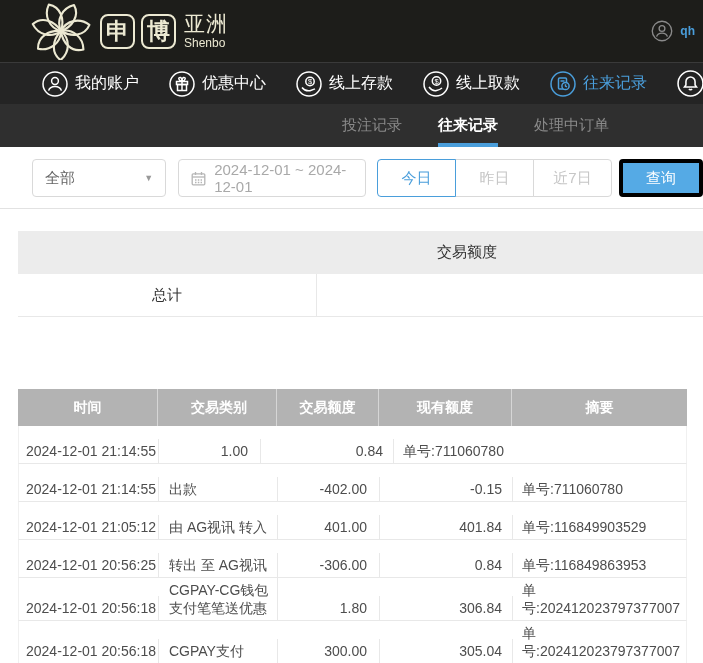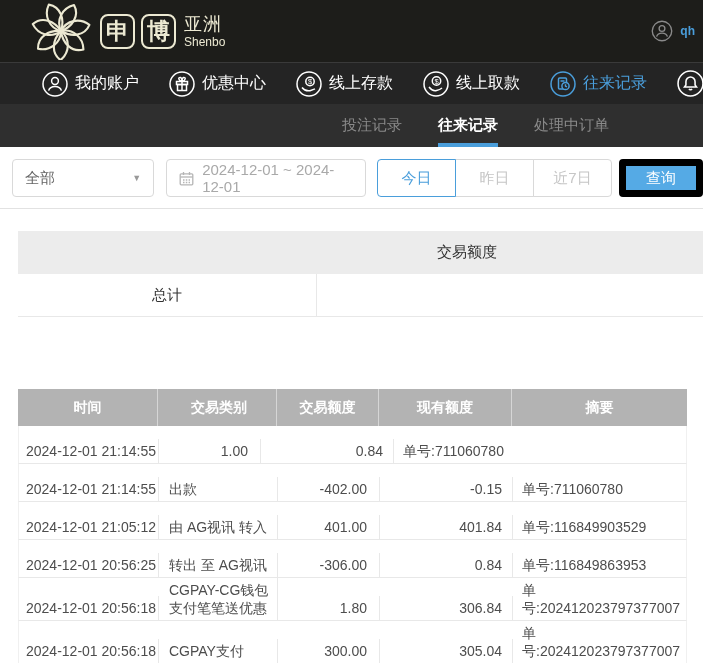--- a/index.html
+++ b/index.html
@@ -7,51 +7,51 @@
   body { font-family:"Liberation Sans","DejaVu Sans",sans-serif; }
   .page { position:relative; width:703px; height:663px; overflow:hidden; background:#fff; margin:0 auto; }
 
   
   .tophdr { height:62px; background:#1d1d1a; display:flex; align-items:center; padding:0 8px 0 28px; }
   .brand { display:flex; align-items:center; }
   .flower { margin-right:6px; }
   .brandbox { width:35px; height:35px; border:2px solid #ece9d2; border-radius:8px; color:#ece9d2;
               font-size:23px; display:flex; align-items:center; justify-content:center; margin-right:6px; font-weight:bold; }
   .brandtxt { color:#ece9d2; line-height:1; margin-left:2px; }
-  .brandtxt .cn { font-size:18px; letter-spacing:1px; }
+  .brandtxt .cn { font-size:21px; letter-spacing:1px; }
   .brandtxt .en { font-size:12px; margin-top:3px; }
   .userbox { margin-left:auto; display:flex; align-items:center; gap:7px; }
   .username { color:#4a9edb; font-size:12px; font-weight:bold; white-space:nowrap; }
 
   
   .mainnav { height:42px; background:#242424; border-top:1px solid #3a3a3a; display:flex; align-items:center;
              padding:0 8px 0 42px; gap:30px; }
   .navitem { display:flex; align-items:center; gap:7px; color:#fff; font-size:16px; cursor:pointer; white-space:nowrap; }
   .navitem.active { color:#4a9edb; }
   .navbell { margin-left:auto; color:#fff; display:flex; align-items:center; cursor:pointer; }
 
   
   .subnav { height:43px; background:#2f2f2f; display:flex; align-items:stretch; padding-left:342px; gap:36px; }
   .tab { display:flex; align-items:center; color:#8a8a8a; font-size:15px; cursor:pointer;
          border-bottom:4px solid transparent; padding-top:4px; white-space:nowrap; }
   .tab.active { color:#fff; font-weight:bold; border-bottom-color:#4a9edb; }
 
   
-  .filters { display:flex; padding:12px 0 11px 12px; border-bottom:1px solid #e2e2e2; }
+  .filters { display:flex; padding:12px 0 11px 32px; border-bottom:1px solid #e2e2e2; }
   .ctl { height:38px; border:1px solid #d9d9d9; border-radius:4px; background:#fff; display:flex; align-items:center; }
   .select { width:157px; padding:0 12px; justify-content:space-between; font-size:15px; color:#666; cursor:pointer; }
   .caret { color:#999; font-size:9px; }
   .daterange { width:222px; margin-left:12px; padding:0 12px; gap:8px; font-size:15px; color:#a9a9a9; cursor:pointer; }
   .btngroup { display:flex; margin-left:11px; }
   .qbtn { height:38px; width:79px; border:1px solid #d9d9d9; background:#fff; font-size:15px; color:#c6c6c6;
           cursor:pointer; margin-left:-1px; font-family:inherit; }
   .qbtn:first-child { margin-left:0; border-radius:4px 0 0 4px; }
   .qbtn:last-child { border-radius:0 4px 4px 0; }
   .qbtn.active { border-color:#4a9edb; color:#4a9edb; position:relative; z-index:2; }
-  .searchbtn { height:38px; width:84px; margin-left:7px; background:#55aae5; border:7px solid #000000; border-radius:4px;
+  .searchbtn { height:38px; width:84px; margin-left:7px; background:#55aae5; border:4px solid #000000; border-radius:4px;
                color:#fff; font-size:15px; cursor:pointer; flex:none; font-family:inherit; }
 
   
   .summary { margin:22px 0 72px 18px; }
   .sum-head { height:43px; background:#ececec; display:flex; align-items:center; }
   .sum-row { height:43px; display:flex; align-items:center; border-bottom:1px solid #e8e8e8; }
   .sc1 { width:299px; text-align:center; font-size:15px; color:#333; }
   .sc2 { width:300px; text-align:center; font-size:15px; color:#333; }
   .sum-row .sc1, .sum-row .sc2 { border-right:1px solid #e8e8e8; align-self:stretch; display:flex; align-items:center; justify-content:center; }
   .sc3 { flex:1; }

